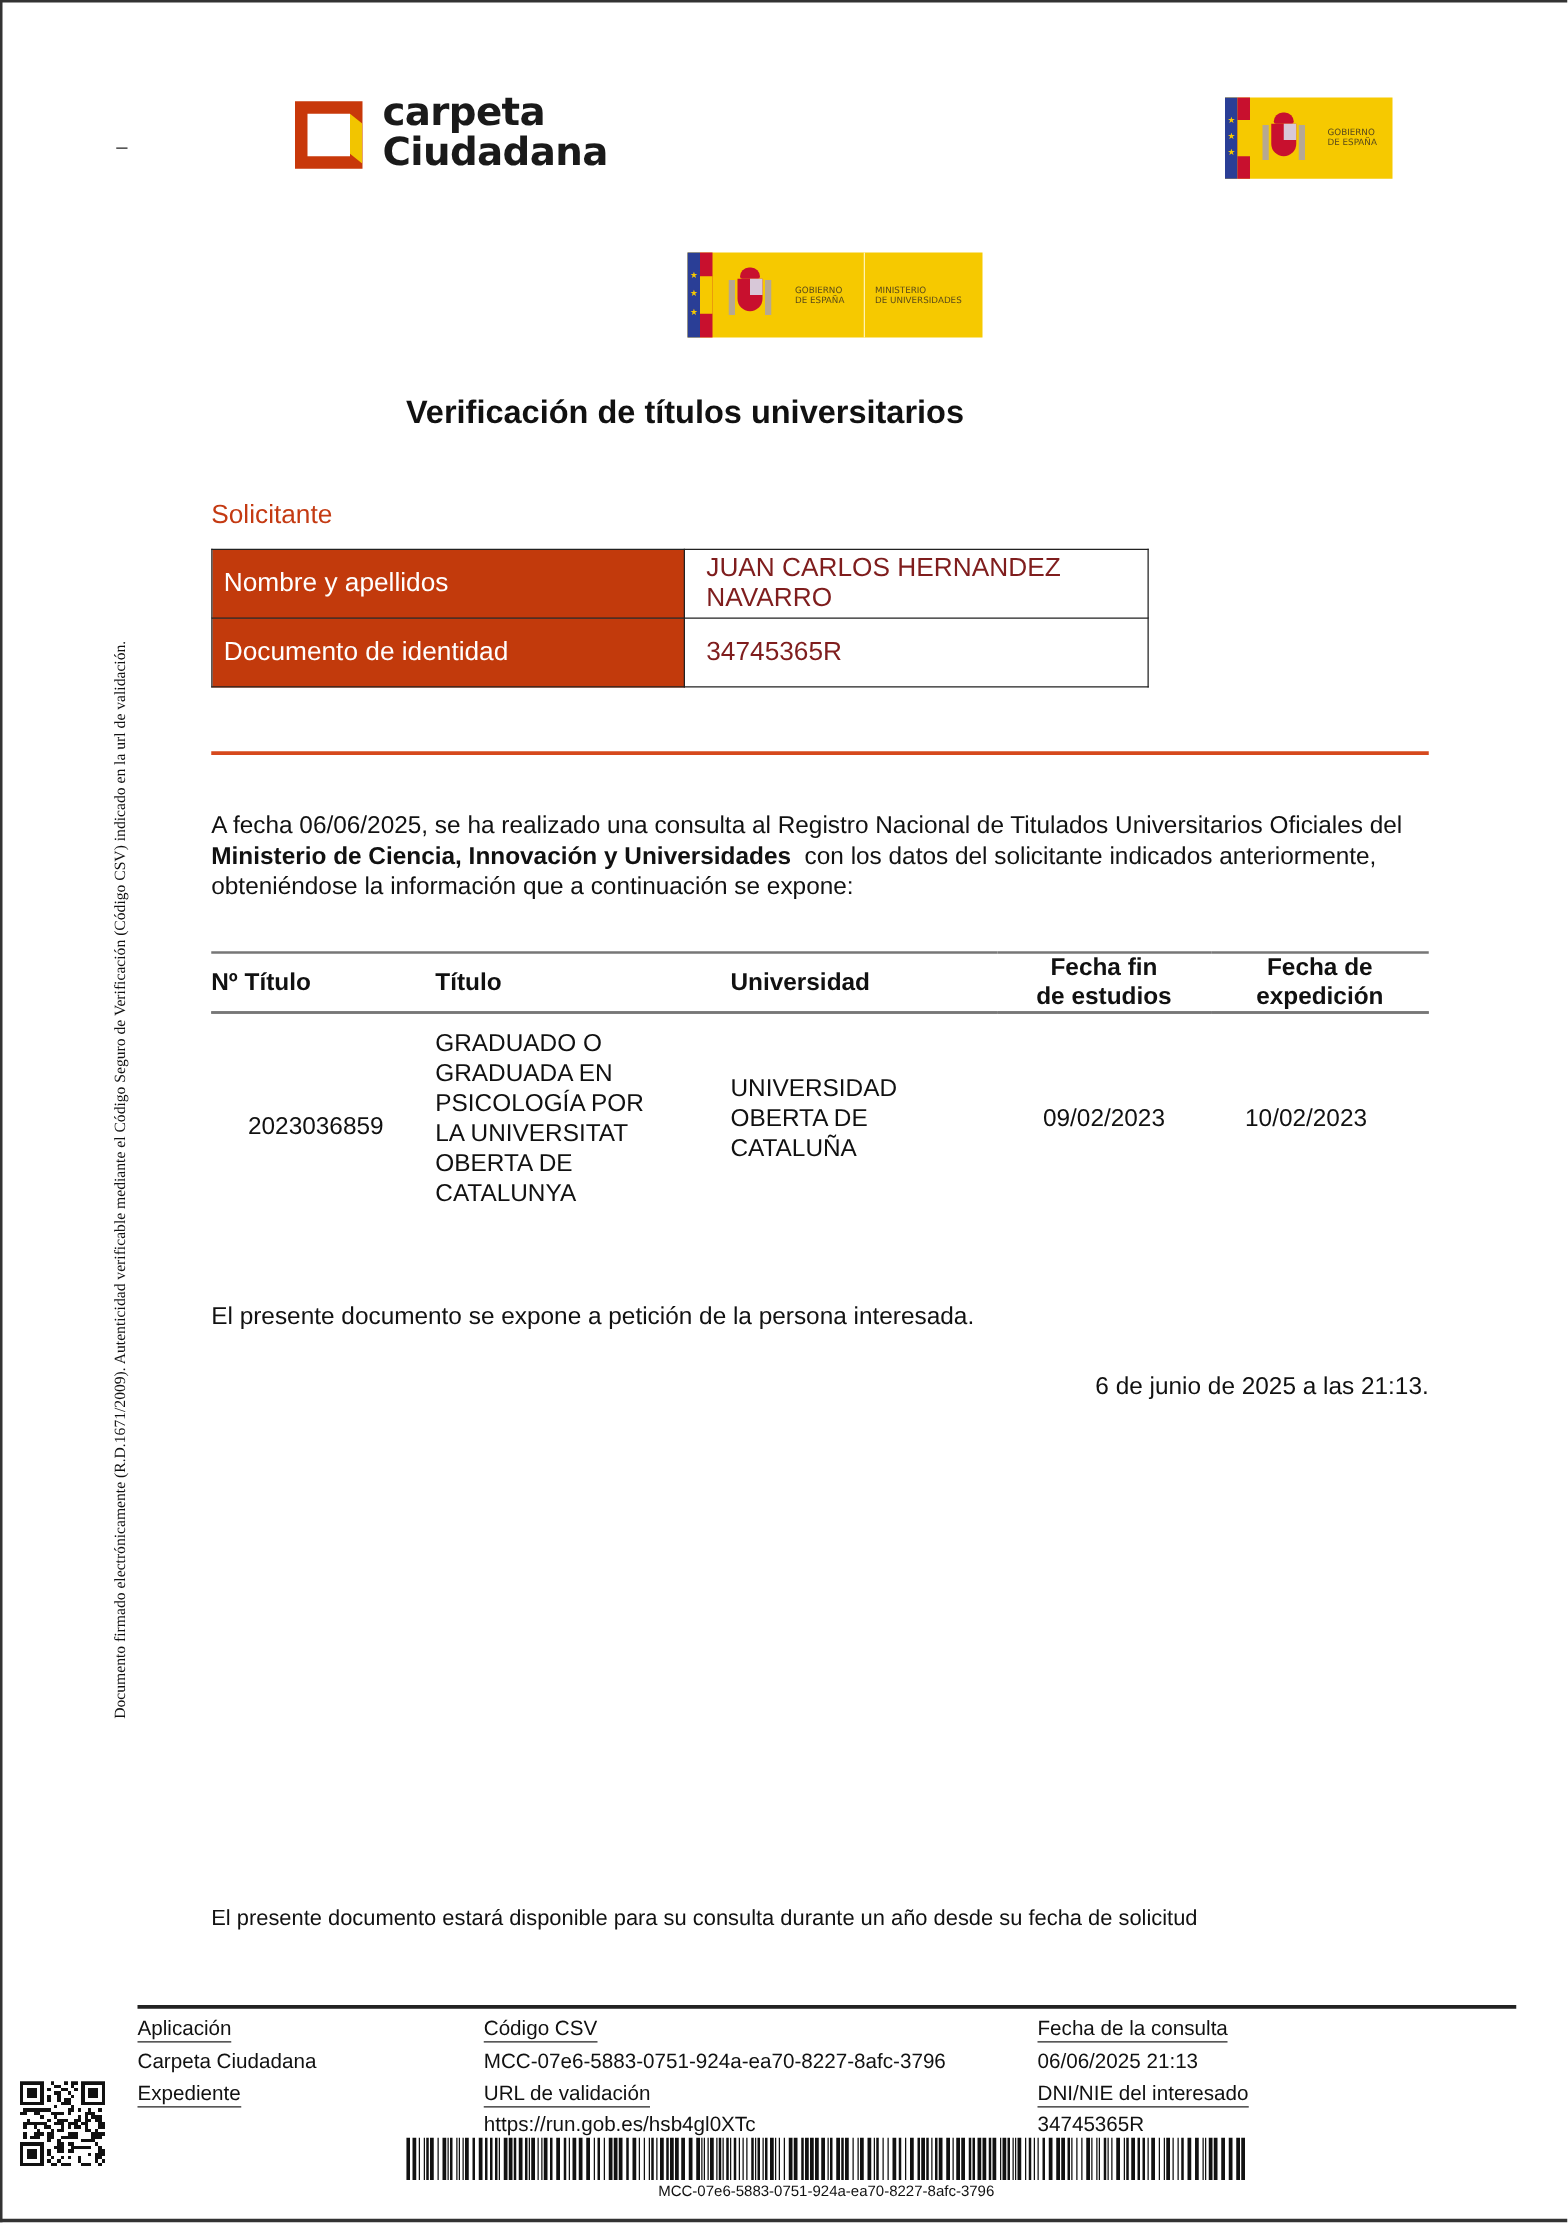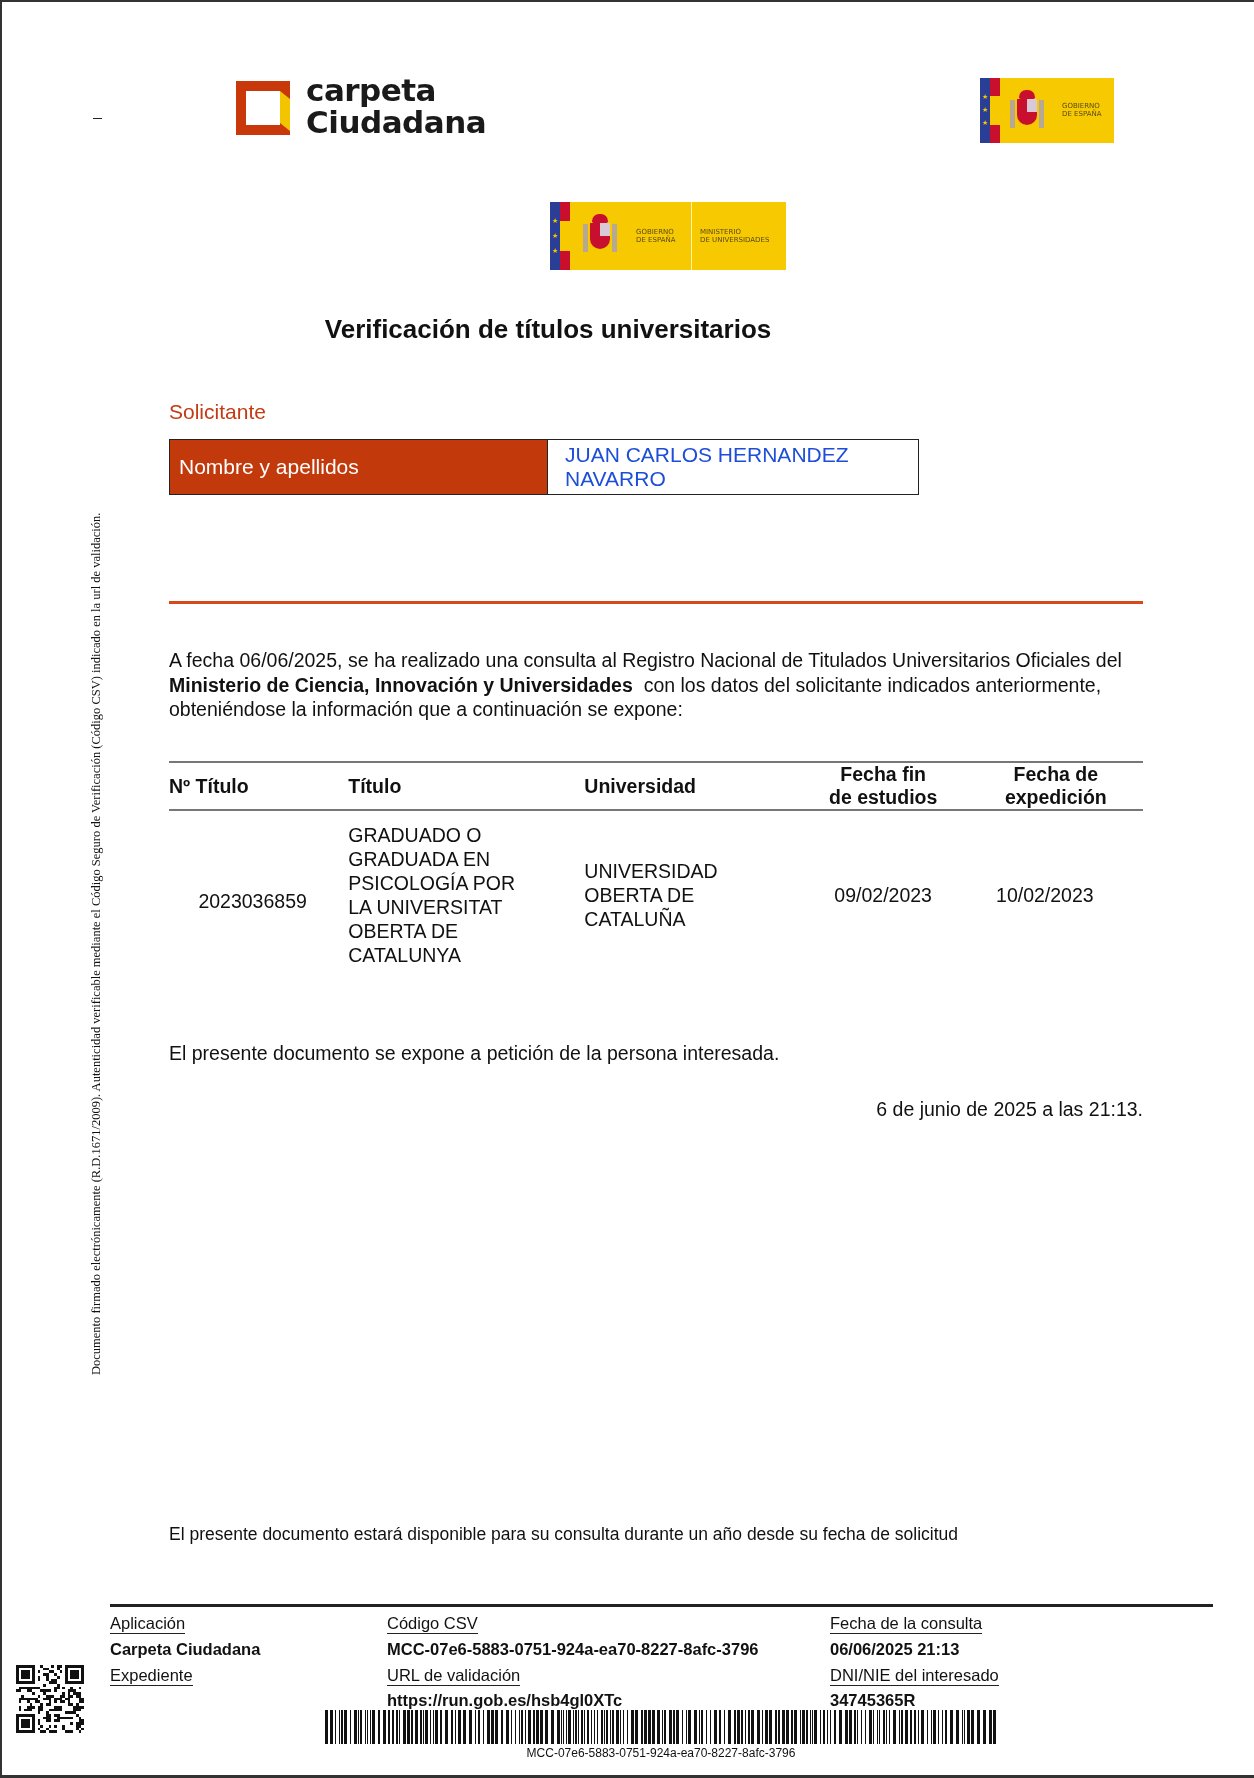--- a/index.html
+++ b/index.html
@@ -38,21 +38,21 @@
   .gov-top { left: 980px; top: 78px; width: 134px; height: 65px; }
   .gov-mid { left: 550px; top: 202px; width: 236px; height: 68px; }
 
   .title { position: absolute; left: 0; width: 1096px; top: 314px; text-align: center; font-weight: bold; font-size: 26px; color: #111; }
 
   .section-label { position: absolute; left: 169px; top: 400px; font-size: 21px; color: #c43a12; }
 
   .applicant-table { position: absolute; left: 169px; top: 439px; width: 750px; border: 1.5px solid #222; border-collapse: collapse; }
   .applicant-table td { height: 54px; font-size: 21px; border: 1.5px solid #222; padding: 0 0 0 9px; }
   .applicant-table td.lbl { background: #c23a0c; color: #fff; width: 368px; }
-  .applicant-table td.val { color: #1d4ed8; padding-left: 17px; }
+  .applicant-table td.val { color: #7f1d1d; padding-left: 17px; }
 
   .orange-rule { position: absolute; left: 169px; top: 601px; width: 974px; height: 3px; background: #d6491d; }
 
   .intro { position: absolute; left: 169px; top: 648px; width: 990px; font-size: 19.5px; line-height: 24.5px; color: #111; }
   .intro b { font-weight: bold; }
 
   .results { position: absolute; left: 169px; top: 761px; width: 974px; border-collapse: collapse; }
   .results th { font-weight: bold; font-size: 19.5px; line-height: 23px; text-align: left; vertical-align: middle; height: 46px; border-top: 2px solid #777; border-bottom: 2px solid #777; padding: 0; }
   .results th.c { text-align: center; }
   .results td { font-size: 19.5px; line-height: 24px; vertical-align: middle; padding: 12px 0 0 0; }
@@ -66,21 +66,21 @@
     position: absolute; left: 89px; top: 1375px; width: 880px; transform-origin: 0 0; transform: rotate(-90deg);
     font-family: "Liberation Serif", serif; font-size: 12.5px; color: #111; white-space: nowrap;
   }
 
   .availability { position: absolute; left: 169px; top: 1524px; font-size: 17.5px; }
 
   .footer-rule { position: absolute; left: 110px; top: 1604px; width: 1103px; height: 3px; background: #222; }
 
   .foot-lbl, .foot-val { position: absolute; font-size: 16.5px; white-space: nowrap; }
   .foot-lbl { border-bottom: 1.5px solid #222; line-height: 20px; }
-  .foot-val { font-weight: bold; line-height: 20px; }
+  .foot-val { font-weight: normal; line-height: 20px; }
 
   .qr { position: absolute; left: 16px; top: 1665px; width: 68px; height: 68px; }
   .barcode { position: absolute; left: 325px; top: 1710px; width: 671px; height: 34px; }
   .barcode-text { position: absolute; left: 0; width: 1322px; top: 1746px; text-align: center; font-size: 12px; color: #111; }
 </style>
 </head>
 <body>
 
 <div class="page-border-top"></div>
 <div class="page-border-left"></div>
@@ -146,20 +146,24 @@
 
 <div class="title">Verificación de títulos universitarios</div>
 
 <div class="section-label">Solicitante</div>
 
 <table class="applicant-table">
   <tbody>
       <tr>
     <td class="lbl">Nombre y apellidos</td>
     <td class="val">JUAN CARLOS HERNANDEZ NAVARRO</td>
+  </tr>
+  <tr>
+    <td class="lbl">Documento de identidad</td>
+    <td class="val">34745365R</td>
   </tr>
 </tbody>
   </table>
 
 <div class="orange-rule"></div>
 
 <div class="intro"><span>A fecha 06/06/2025, se ha realizado una consulta al Registro Nacional de Titulados Universitarios Oficiales del </span><b>Ministerio de Ciencia, Innovación y Universidades</b><span style="white-space:pre-wrap">  con los datos del solicitante indicados anteriormente, obteniéndose la información que a continuación se expone:</span></div>
 
 <table class="results">
   <colgroup>

